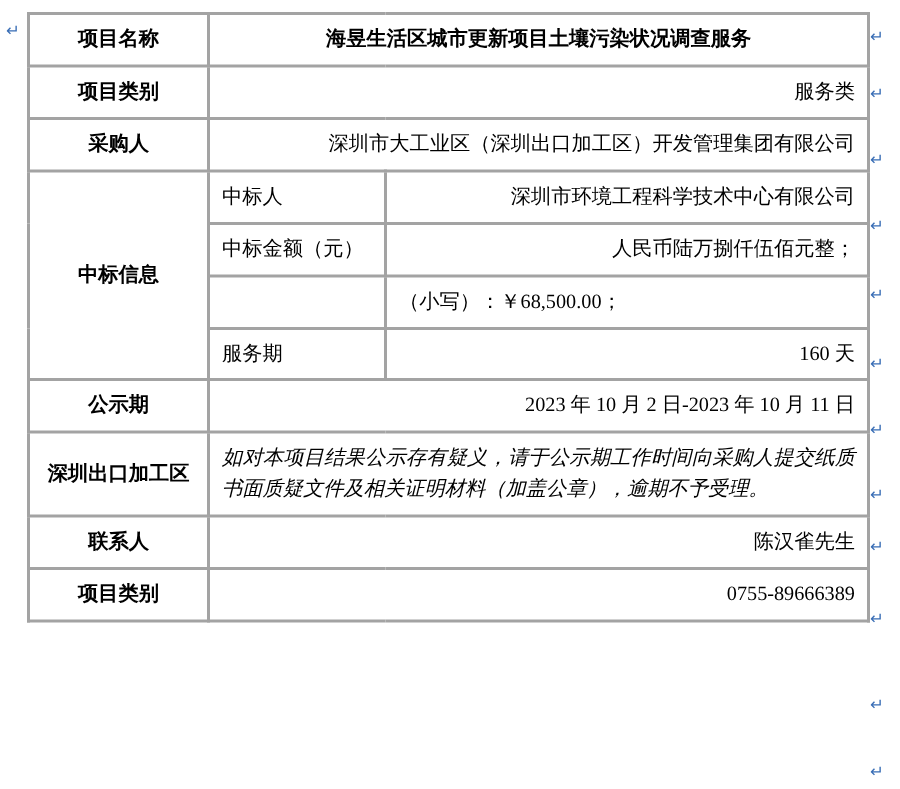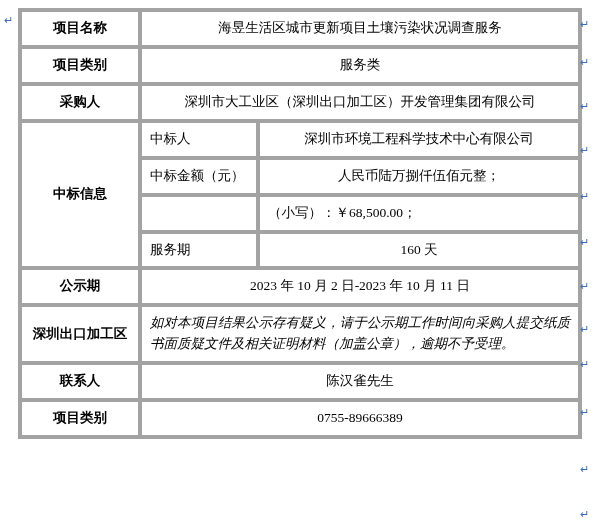--- a/index.html
+++ b/index.html
@@ -20,40 +20,40 @@
     height: 526px;
     box-sizing: border-box;
   }
   table.doc-table {
     border-collapse: collapse;
     width: 560px;
     margin: 8px 0 0 18px;
     table-layout: fixed;
   }
   table.doc-table td {
-    border: 4px solid #a3a3a3;
+    border: 2px solid #a3a3a3;
     padding: 6px 8px;
     vertical-align: middle;
     font-size: 13.5px;
     line-height: 1.55;
   }
   .label-cell {
     text-align: center;
     font-weight: bold;
     white-space: nowrap;
   }
   .sub-label-cell {
     text-align: left;
     white-space: nowrap;
   }
   .value-center {
-    text-align: center;
+    text-align: right;
   }
   .title-value {
-    font-weight: normal;
+    font-weight: bold;
     font-size: 15px;
     text-align: center;
   }
   
   .marks {
     position: absolute;
     right: 6px;
     top: 0;
     width: 14px;
     height: 526px;

